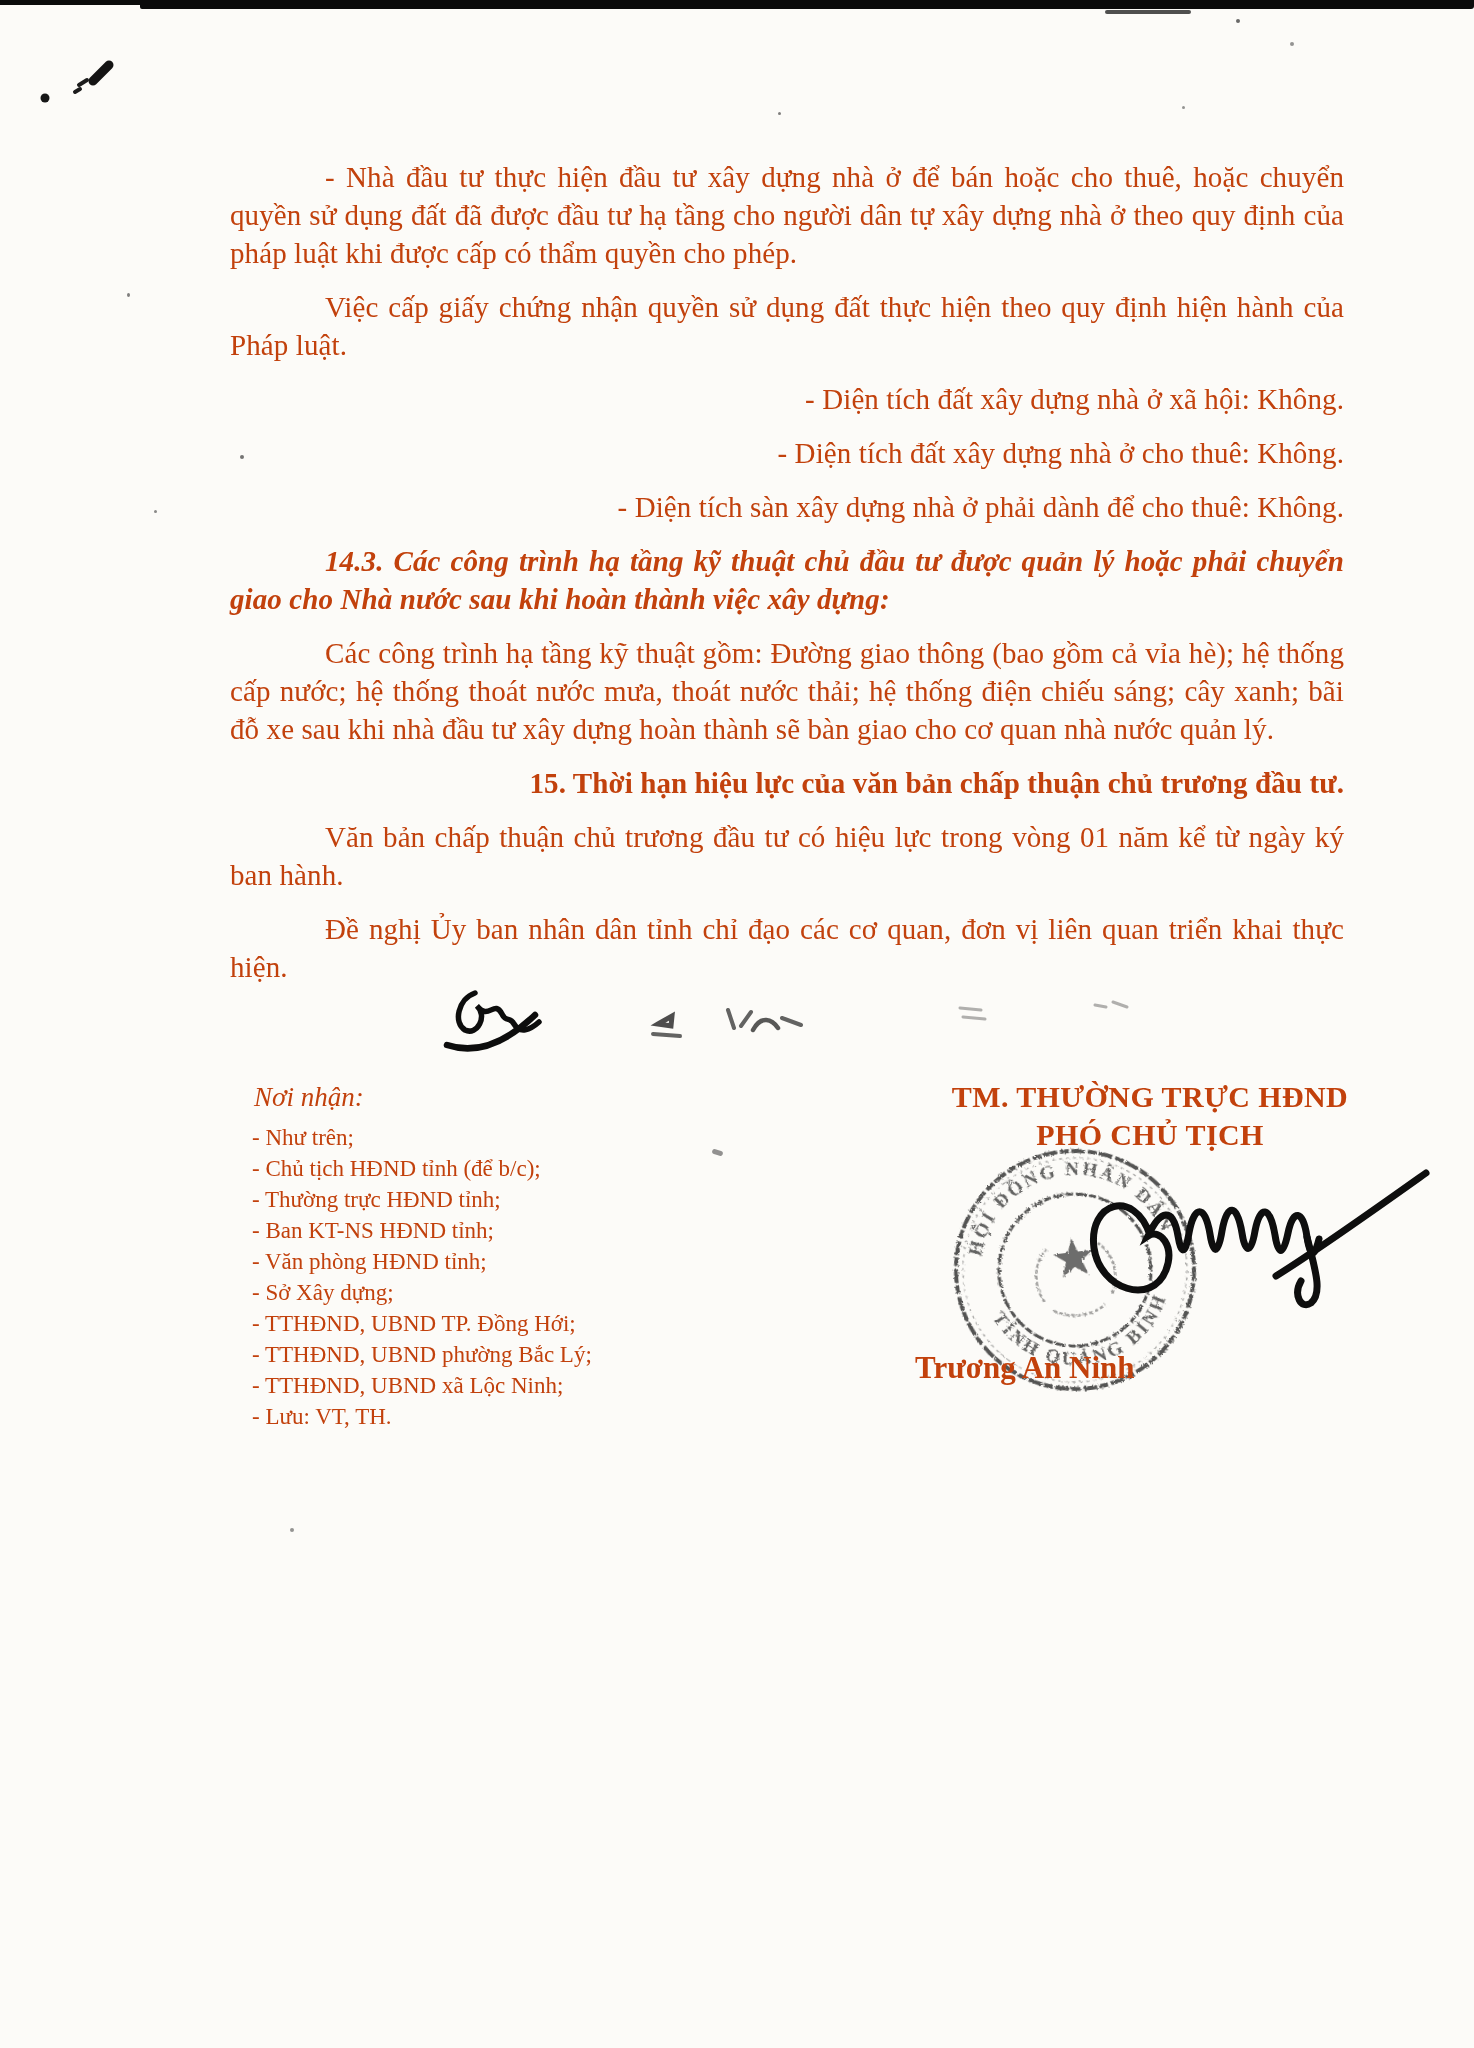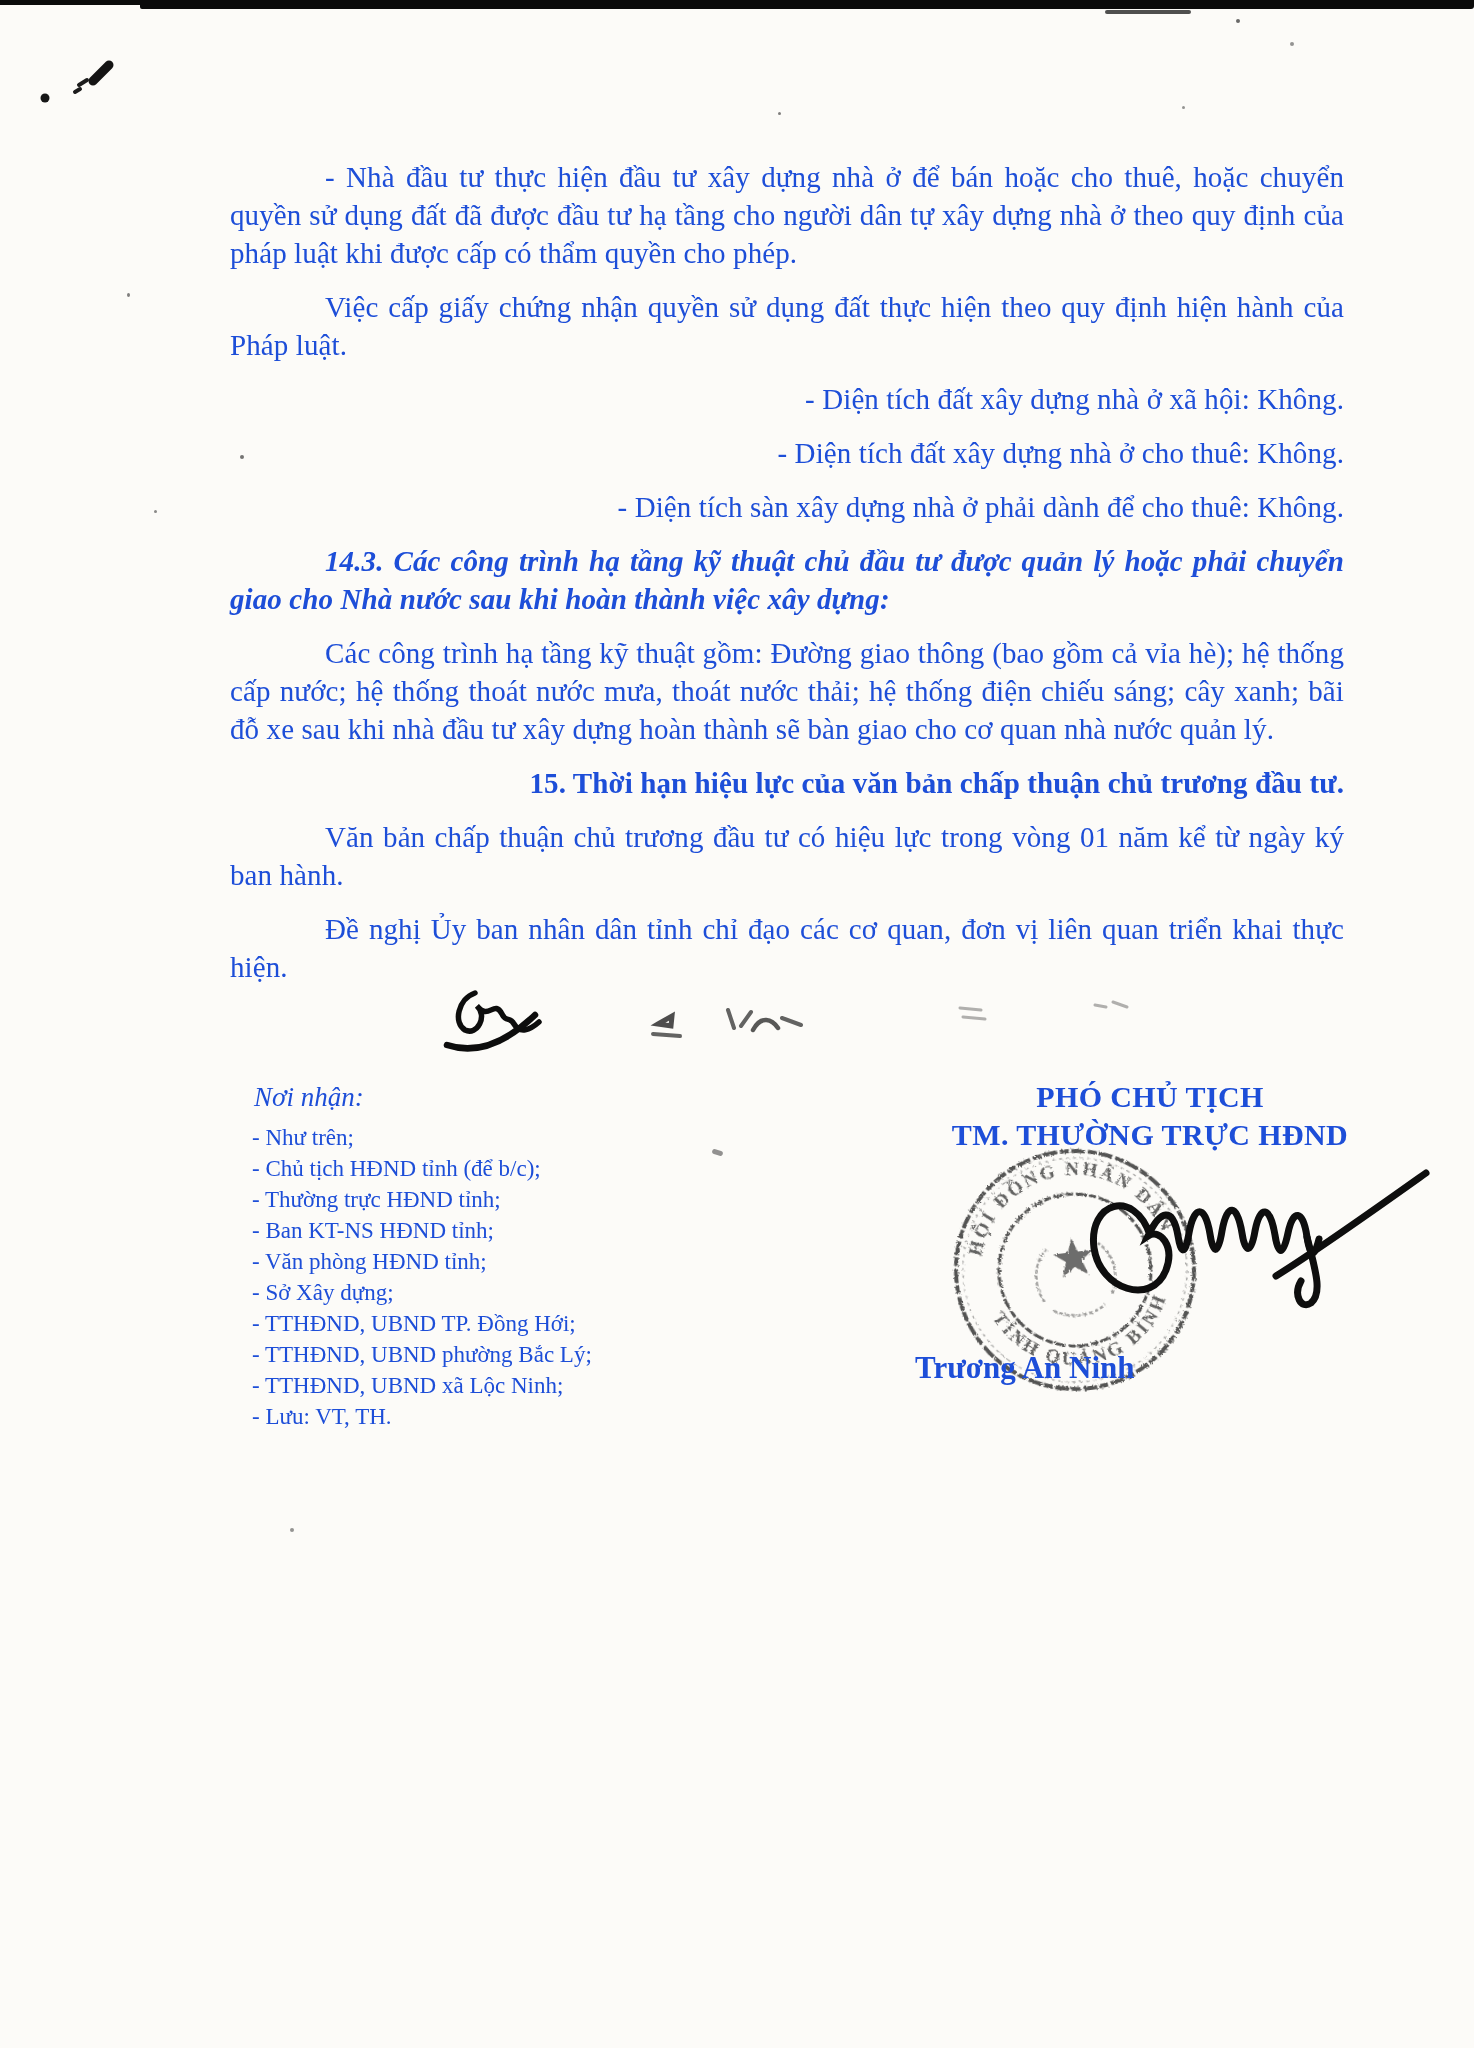--- a/index.html
+++ b/index.html
@@ -1,20 +1,20 @@
 <!DOCTYPE html>
 <html><head>
 <meta charset="utf-8">
 <style>
   html,body { margin:0; padding:0; }
   body { background:#e8e8e8; }
   .page {
     position:relative; width:1474px; height:2048px;
     background:#fcfbf8; overflow:hidden;
-    font-family:"Liberation Serif", serif; color:#1d4ed8;
+    font-family:"Liberation Serif", serif; color:#c2410c;
   }
   
   .topbar1 { position:absolute; top:0; left:0; width:1474px; height:5px; background:#0b0b0b; }
   .topbar2 { position:absolute; top:0; left:140px; width:1334px; height:9px; background:#0b0b0b; border-radius:0 0 3px 2px; }
   .topdash { position:absolute; top:10px; left:1105px; width:86px; height:4px; background:#161616; opacity:.75; border-radius:2px; }
   .speck { position:absolute; background:#2b2b2b; border-radius:50%; }
   .comma-mark { position:absolute; left:712px; top:1150px; width:11px; height:5px; background:#3a3a3a; border-radius:3px; transform:rotate(18deg); opacity:.55; }
   .penmark { position:absolute; left:35px; top:52px; }
   
   .body-text {
@@ -108,22 +108,22 @@
     <div class="recipient-item">- Ban KT-NS HĐND tỉnh;</div>
     <div class="recipient-item">- Văn phòng HĐND tỉnh;</div>
     <div class="recipient-item">- Sở Xây dựng;</div>
     <div class="recipient-item">- TTHĐND, UBND TP. Đồng Hới;</div>
     <div class="recipient-item">- TTHĐND, UBND phường Bắc Lý;</div>
     <div class="recipient-item">- TTHĐND, UBND xã Lộc Ninh;</div>
     <div class="recipient-item">- Lưu: VT, TH.</div>
   </section>
 
   <div class="sig-titles">
+    <div>TM. THƯỜNG TRỰC HĐND</div>
     <div>PHÓ CHỦ TỊCH</div>
-    <div>TM. THƯỜNG TRỰC HĐND</div>
   </div>
 
   <svg class="seal" width="260" height="260" viewBox="0 0 260 260">
     <defs>
       <filter id="rough" x="-10%" y="-10%" width="120%" height="120%">
         <feTurbulence type="fractalNoise" baseFrequency="0.55" numOctaves="2" result="n"></feTurbulence>
         <feDisplacementMap in="SourceGraphic" in2="n" scale="4"></feDisplacementMap>
       </filter>
       <path id="arcTop" d="M 35,130 A 95,95 0 0 1 225,130" fill="none"></path>
       <path id="arcBottom" d="M 35,130 A 95,95 0 0 0 225,130" fill="none"></path>

